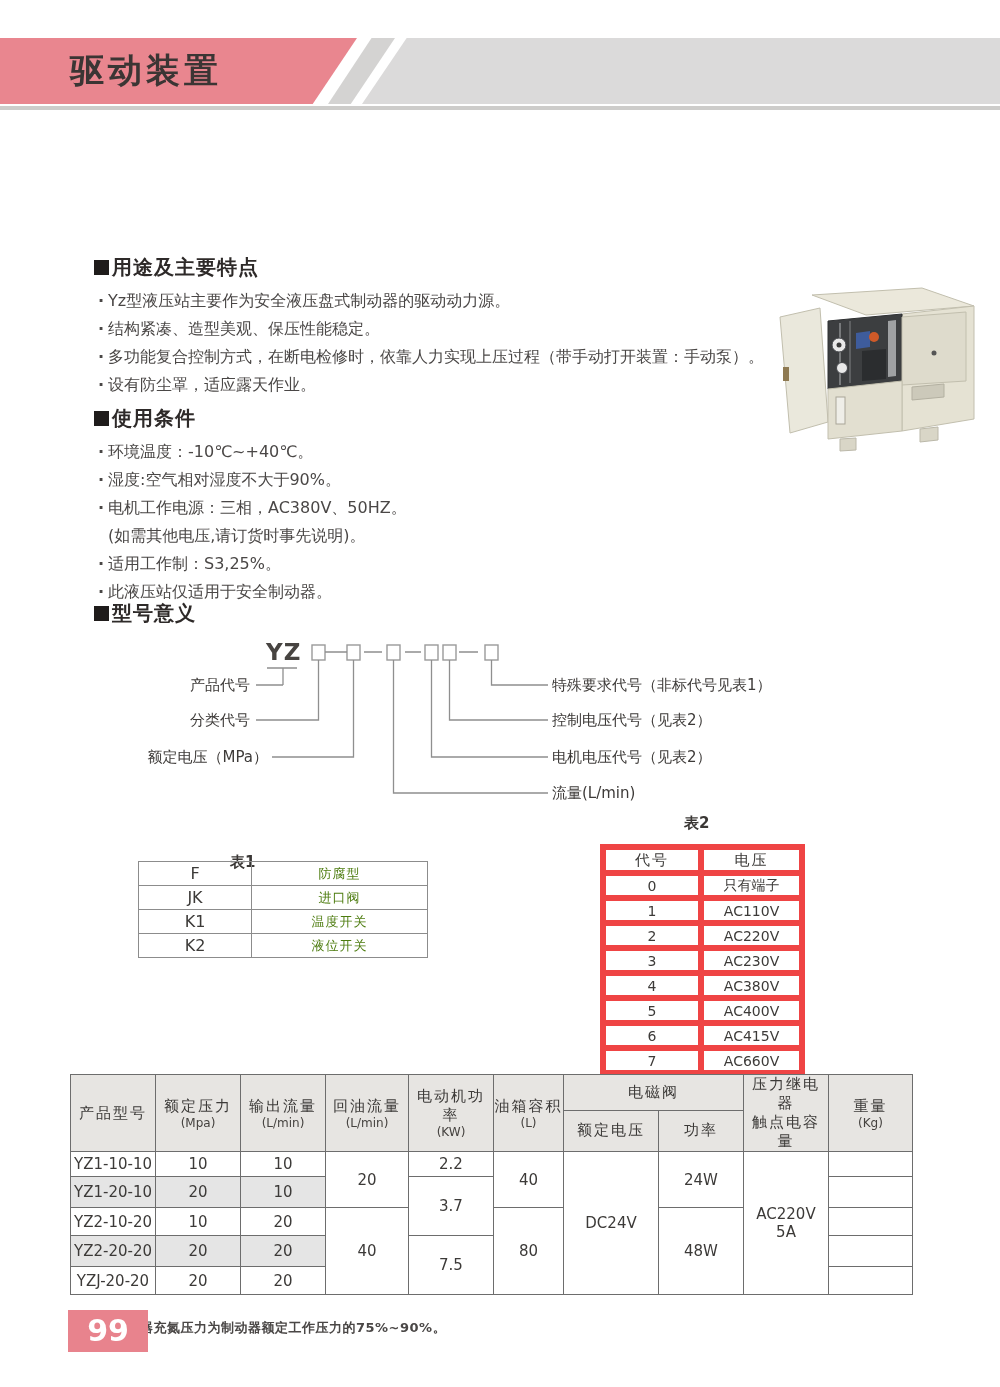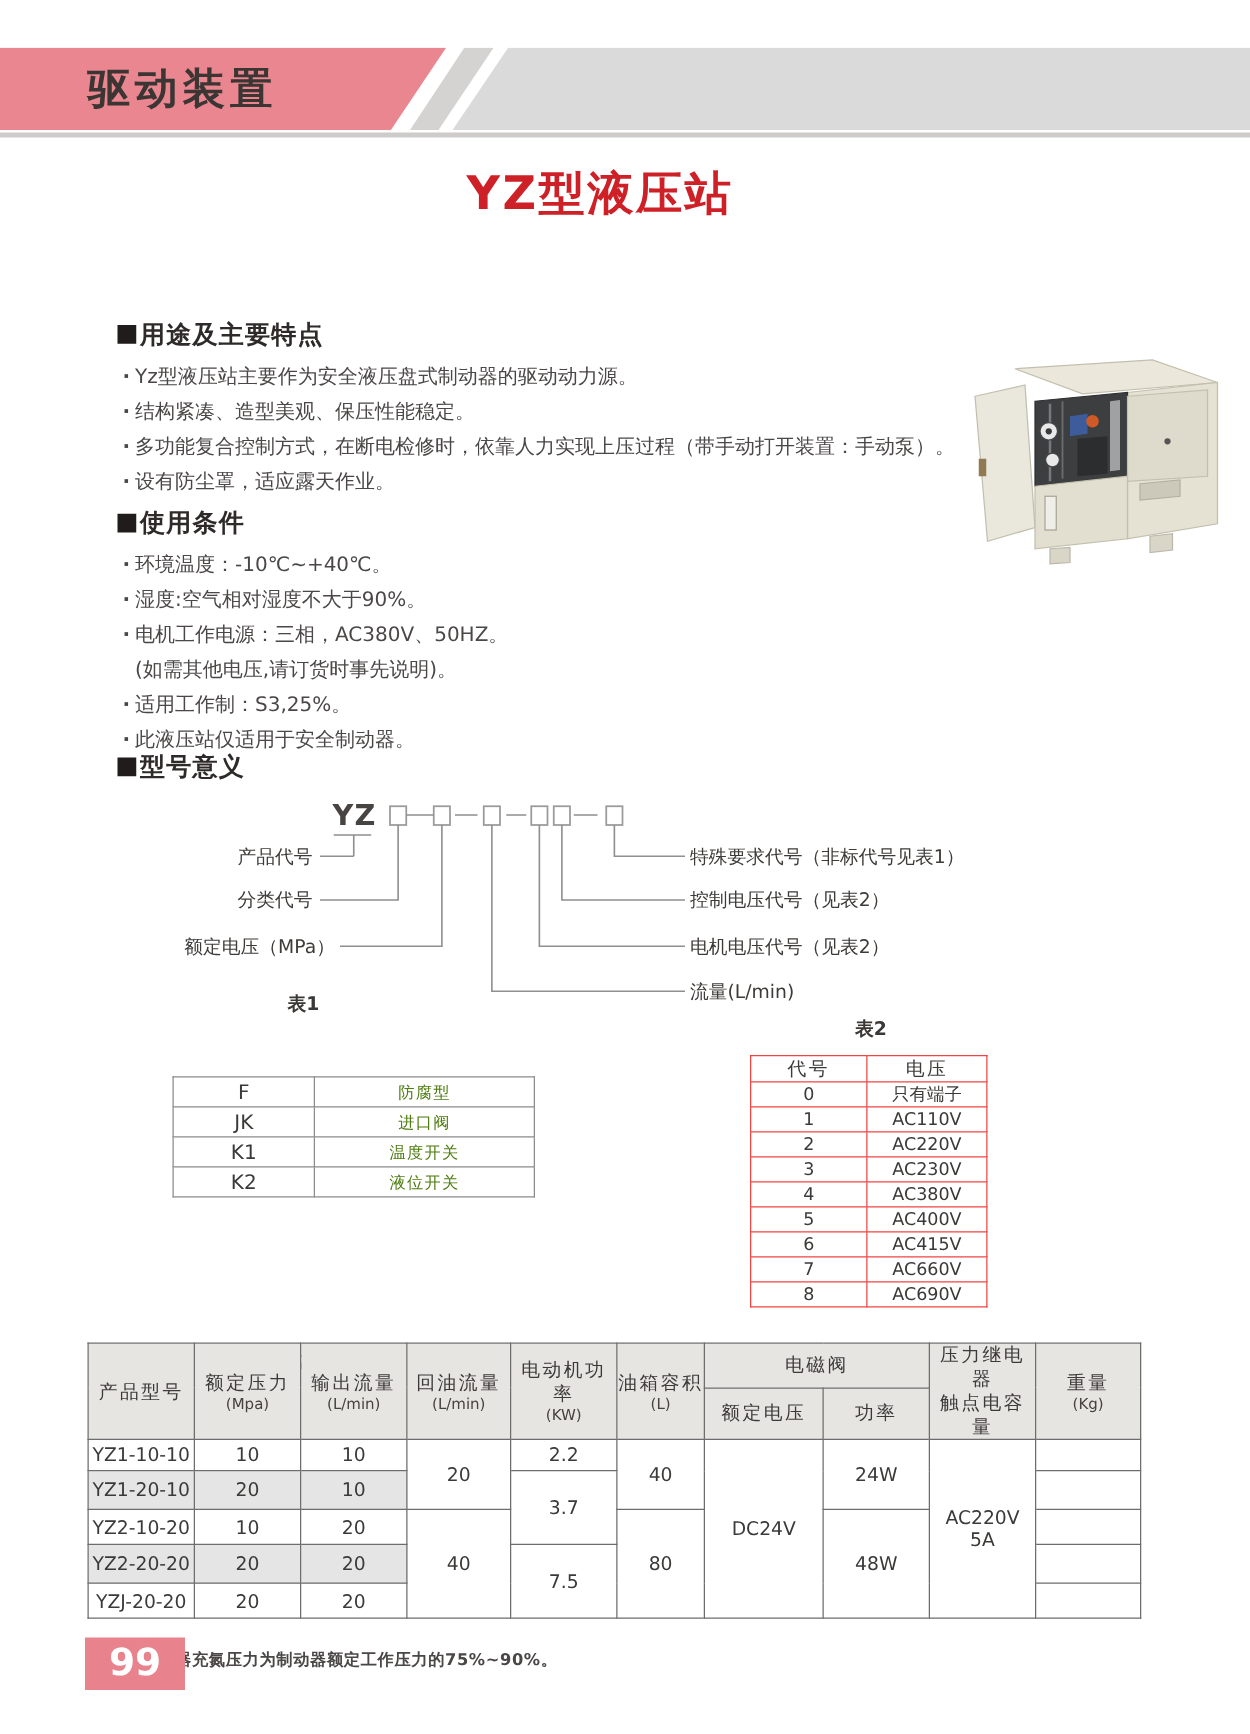--- a/index.html
+++ b/index.html
@@ -35,21 +35,21 @@
   .diagram line,.diagram path,.diagram rect{stroke:#8f8f8f;fill:none;stroke-width:1.3;}
   .diagram rect{stroke:#9a9a9a;stroke-width:1.4;fill:#ffffff;}
   
   .cap{position:absolute;font-size:15px;font-weight:bold;color:#3a3735;}
   table{border-collapse:collapse;table-layout:fixed;}
   .t1{position:absolute;left:138px;top:861px;width:287px;}
   .t1 td{border:1px solid #8c8c8c;height:23px;text-align:center;vertical-align:middle;padding:0;}
   .t1 td.code{width:112px;font-size:16px;color:#3c3a38;}
   .t1 td.desc{width:175px;font-size:13px;color:#4d7c0f;letter-spacing:1px;}
   .t2{position:absolute;left:600px;top:844px;width:187px;}
-  .t2 td,.t2 th{border:1px solid #ef4444;text-align:center;vertical-align:middle;padding:0;
+  .t2 td,.t2 th{border:6px solid #ef4444;text-align:center;vertical-align:middle;padding:0;
                 font-weight:normal;color:#3c3a38;}
   .t2 th{height:20px;font-size:15px;letter-spacing:2px;}
   .t2 td{height:19px;font-size:14px;}
   .t2 .c1{width:92px;} .t2 .c2{width:95px;}
   
   .pt{position:absolute;left:70px;top:1074px;width:842px;}
   .pt td,.pt th{border:1px solid #6d6d6d;text-align:center;vertical-align:middle;padding:0;
                 font-weight:normal;color:#3c3a38;font-size:15px;}
   .pt thead td,.pt thead th{background:#e7e5e2;}
   .pt .hmain{font-size:15px;letter-spacing:2px;line-height:19px;}
@@ -63,21 +63,20 @@
 </head>
 <body>
 
 <div class="page">
 
   <div class="banner-gray"></div>
   <div class="banner-sliver"></div>
   <div class="banner-pink"></div>
   <div class="banner-underline"></div>
   <div class="banner-text">驱动装置</div>
-  <h1 class="page-title">YZ型液压站</h1>
 
   <div class="sec" style="left:70px;top:254px;width:720px;">
     <div class="sec-head"><span class="sq"></span><span>用途及主要特点</span></div>
     <div class="blist">
       <div class="bitem"><span class="dot">·</span><span>Yz型液压站主要作为安全液压盘式制动器的驱动动力源。</span></div>
       <div class="bitem"><span class="dot">·</span><span>结构紧凑、造型美观、保压性能稳定。</span></div>
       <div class="bitem"><span class="dot">·</span><span>多功能复合控制方式，在断电检修时，依靠人力实现上压过程（带手动打开装置：手动泵）。</span></div>
       <div class="bitem"><span class="dot">·</span><span>设有防尘罩，适应露天作业。</span></div>
     </div>
   </div>
@@ -141,21 +140,21 @@
     <path d="M491.5 30 V55 H548"></path>
     <text x="250" y="60" text-anchor="end">产品代号</text>
     <text x="250" y="95" text-anchor="end">分类代号</text>
     <text x="268" y="132" text-anchor="end">额定电压（MPa）</text>
     <text x="552" y="60">特殊要求代号（非标代号见表1）</text>
     <text x="552" y="95">控制电压代号（见表2）</text>
     <text x="552" y="132">电机电压代号（见表2）</text>
     <text x="552" y="168">流量(L/min)</text>
   </svg>
 
-  <div class="cap" style="left:230px;top:794px;">表1</div>
+  <div class="cap" style="left:230px;top:853px;">表1</div>
   <table class="t1">
     <tbody>
         <tr>
           <td class="code">F</td>
           <td class="desc">防腐型</td>
         </tr>
     <tr>
           <td class="code">JK</td>
           <td class="desc">进口阀</td>
         </tr>

